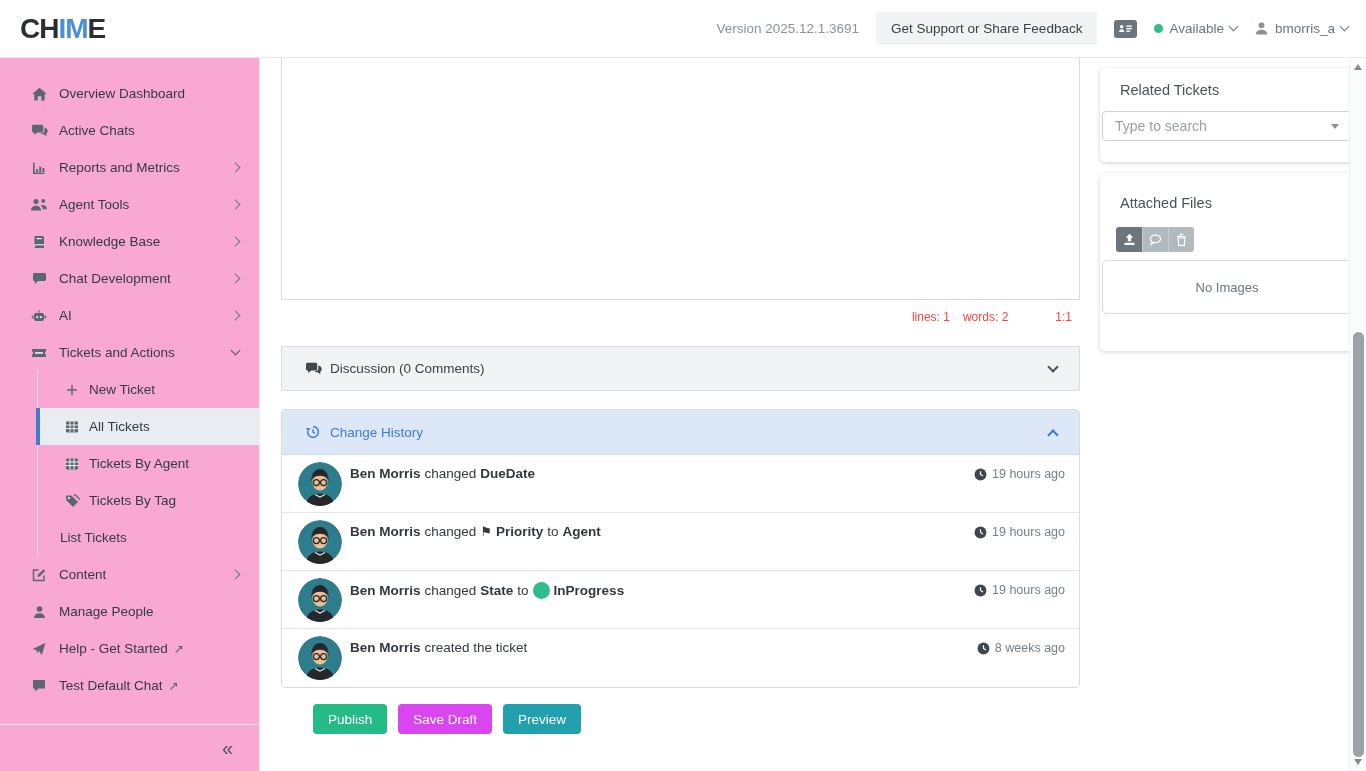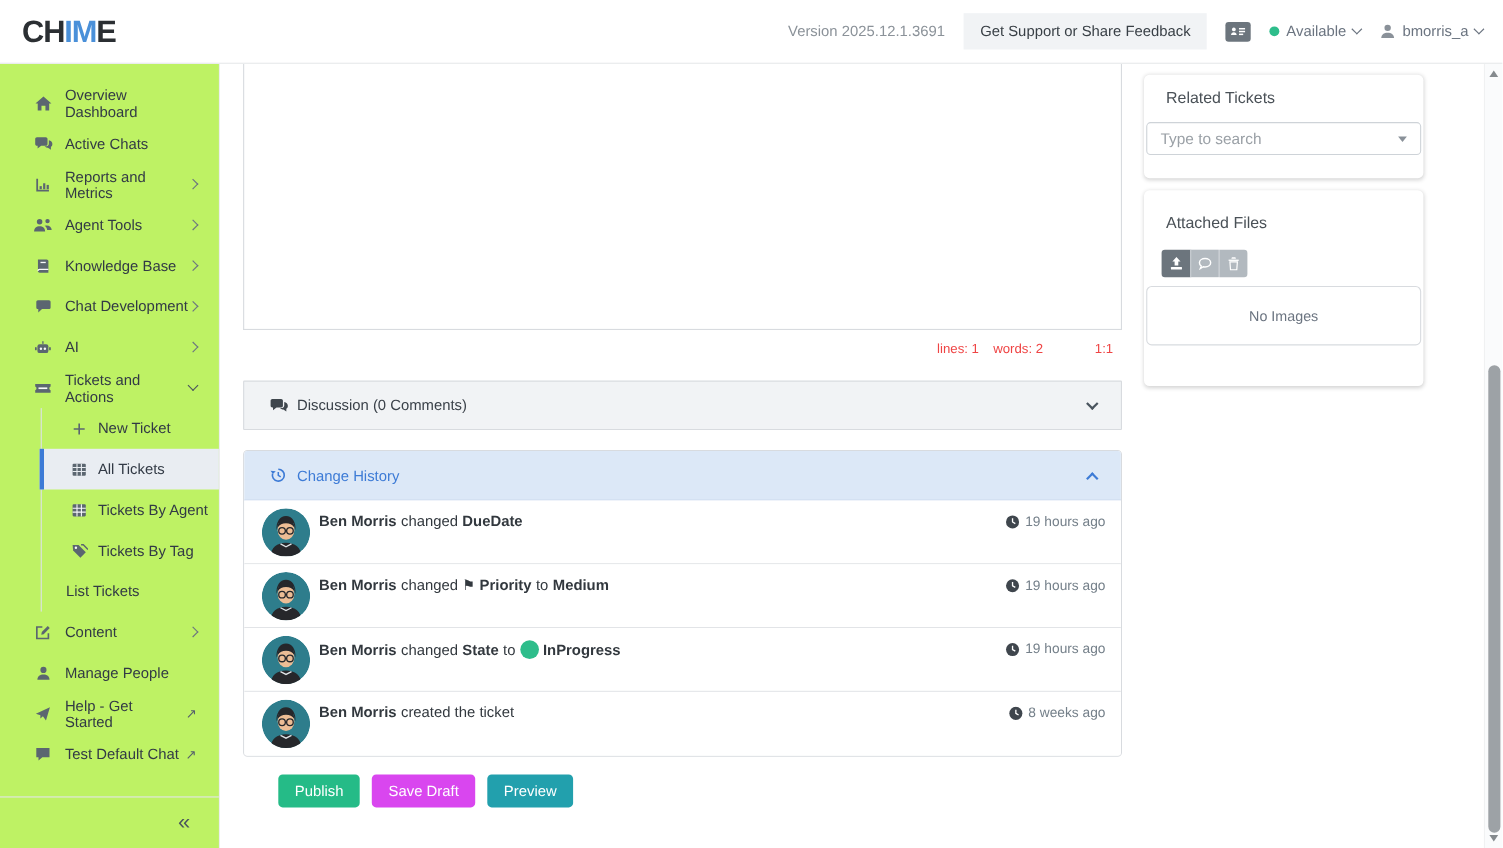--- a/index.html
+++ b/index.html
@@ -25,21 +25,21 @@
   .chev.down { transform:rotate(45deg); margin-top:-4px; }
   .chev.right { transform:rotate(-45deg); }
   .chev.big { width:8px; height:8px; border-width:2px; }
   .chev.dark { border-color:#4a545e; }
   .chev.blue { border-color:#3d7bd6; transform:rotate(-135deg); margin-top:5px; }
 
   
   .app { display:flex; height:713px; position:relative; }
 
   
-  .sidebar { width:200px; background:#bef264; border-right:1px solid #ececee;
+  .sidebar { width:260px; background:#f9a8d4; border-right:1px solid #ececee;
              display:flex; flex-direction:column; padding-top:17px; flex-shrink:0; }
   .nav-item { height:37px; display:flex; align-items:center; padding:0 20px 0 30px;
               font-size:13.5px; color:#323a45; cursor:pointer; flex-shrink:0; }
   .nicon { width:18px; margin-right:11px; display:flex; justify-content:center; flex-shrink:0; }
   .spacer { margin-left:auto; }
   .submenu { position:relative;text-align:center; }
   .submenu::before { content:""; position:absolute; left:37px; top:0; bottom:0; width:1px; background:#dde1e6; }
   .sub-item { height:37px; margin-left:36px; display:flex; align-items:center; padding-left:28px;
               font-size:13.5px; color:#323a45; cursor:pointer; position:relative; }
   .sub-item .nicon { width:16px; margin-right:9px; }
@@ -405,21 +405,21 @@
               <ellipse cx="22" cy="20" rx="7.6" ry="8.6" fill="#edbd95"></ellipse>
               <path d="M14.4 17.5c.3-5.5 3.2-8.6 7.6-8.6s7.3 3.1 7.6 8.6c-2.1-2.8-4.1-3.8-7.6-3.8s-5.5 1-7.6 3.8z" fill="#26272b"></path>
               <circle cx="18.4" cy="20.6" r="3" fill="none" stroke="#26272b" stroke-width="1.2"></circle>
               <circle cx="25.6" cy="20.6" r="3" fill="none" stroke="#26272b" stroke-width="1.2"></circle>
               <line x1="21.4" y1="20.6" x2="22.6" y2="20.6" stroke="#26272b" stroke-width="1.2"></line>
               <path d="M8 44c0-8 6-12.5 14-12.5S36 36 36 44z" fill="#26272b"></path>
               <path d="M17 32.5l5 2.6 5-2.6" stroke="#dfe3e6" stroke-width="1.2" fill="none"></path>
             </svg>
         </span>
         <div class="msg">
-          <span class="b">Ben Morris</span><span>changed</span><span class="flag">⚑</span><span class="b">Priority</span><span>to</span><span class="b">Medium</span>
+          <span class="b">Ben Morris</span><span>changed</span><span class="flag">⚑</span><span class="b">Priority</span><span>to</span><span class="b">Agent</span>
         </div>
         <div class="time">
           <svg width="13" height="13" viewBox="0 0 14 14">
               <circle cx="7" cy="7" r="6.4" fill="#3f464d"></circle>
               <path d="M7 3.4V7l2.7 1.6" stroke="#fff" stroke-width="1.3" fill="none"></path>
             </svg>
           <span>19 hours ago</span>
         </div>
       </div>
 

